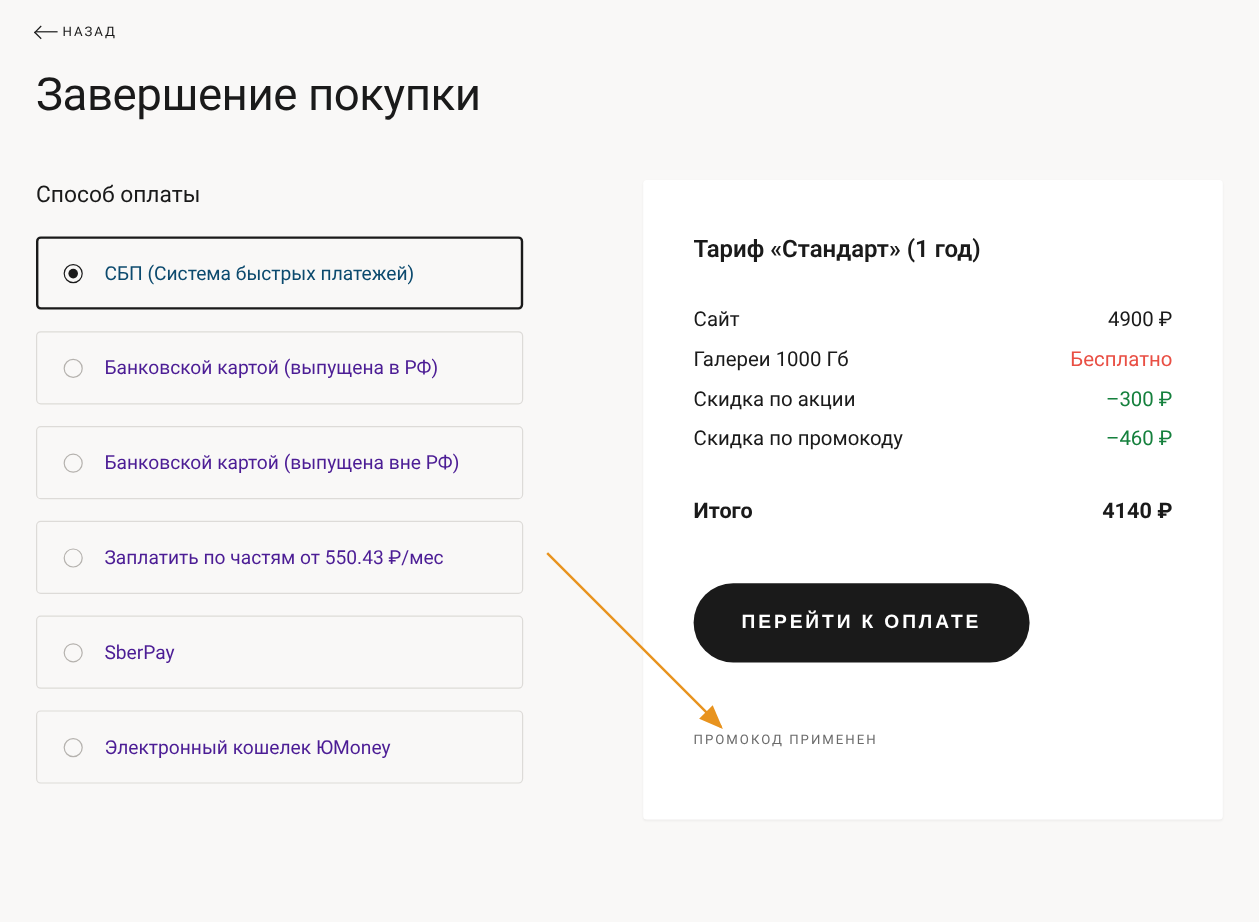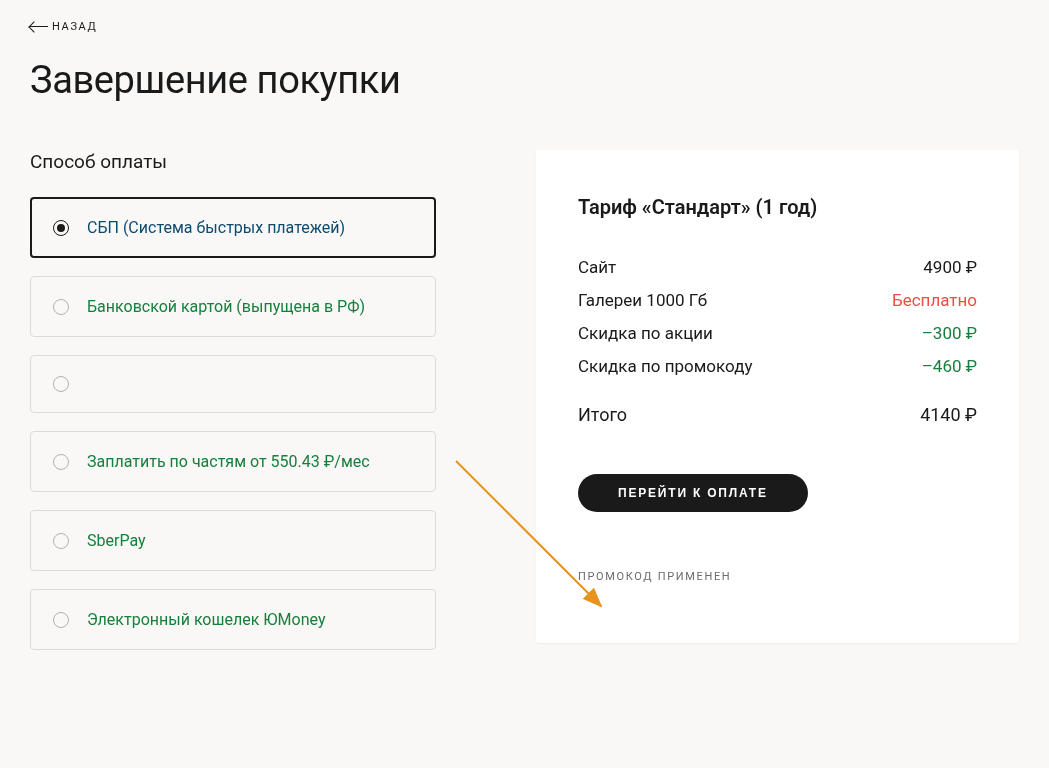--- a/index.html
+++ b/index.html
@@ -102,21 +102,21 @@
       width: 8px;
       height: 8px;
       background: #1a1a1a;
       border-radius: 50%;
     }
     .payment-label {
       font-size: 16px;
       color: #0c4a6e;
     }
     .payment-option:not(.selected) .payment-label {
-      color: #15803d;
+      color: #4c1d95;
     }
 
     .right-col {
       flex: 1;
       background: #fff;
       border-radius: 3px;
       box-shadow: 0 1px 2px rgba(0,0,0,0.05);
       padding: 45px 42px 42px 42px;
       font-size: 16px;
     }
@@ -126,41 +126,41 @@
       margin-bottom: 38px;
     }
     .price-row {
       display: flex;
       justify-content: space-between;
       margin-bottom: 13px;
       font-size: 17px;
       text-align: center;
     }
     .price-row.total {
-      font-weight: 400;
+      font-weight: 700;
       font-size: 18px;
-      margin-top: 28px;
+      margin-top: 40px;
     }
     .price-value {
       white-space: nowrap;
     }
     .red {
       color: #e94f44;
     }
     .gray {
       color: #15803d;
     }
     .pay-button {
       margin-top: 36px;
       background: #1a1a1a;
       color: #fff;
       border: none;
       border-radius: 999px;
-      padding: 12px 40px;
-      font-size: 12px;
+      padding: 24px 40px;
+      font-size: 16px;
       letter-spacing: 0.15em;
       font-weight: 600;
       cursor: pointer;
     }
     .promo-section {
       margin-top: 58px;
     }
     .promo-label {
       font-size: 11px;
       letter-spacing: 0.15em;
@@ -235,20 +235,21 @@
         <div class="payment-option selected">
           <span class="radio"></span>
           <span class="payment-label">СБП (Система быстрых платежей)</span>
         </div>
         <div class="payment-option">
           <span class="radio"></span>
           <span class="payment-label">Банковской картой (выпущена в РФ)</span>
         </div>
         <div class="payment-option">
           <span class="radio"></span>
+          <span class="payment-label">Банковской картой (выпущена вне РФ)</span>
         </div>
         <div class="payment-option">
           <span class="radio"></span>
           <span class="payment-label">Заплатить по частям от 550.43 ₽/мес</span>
         </div>
         <div class="payment-option">
           <span class="radio"></span>
           <span class="payment-label">SberPay</span>
         </div>
         <div class="payment-option">

